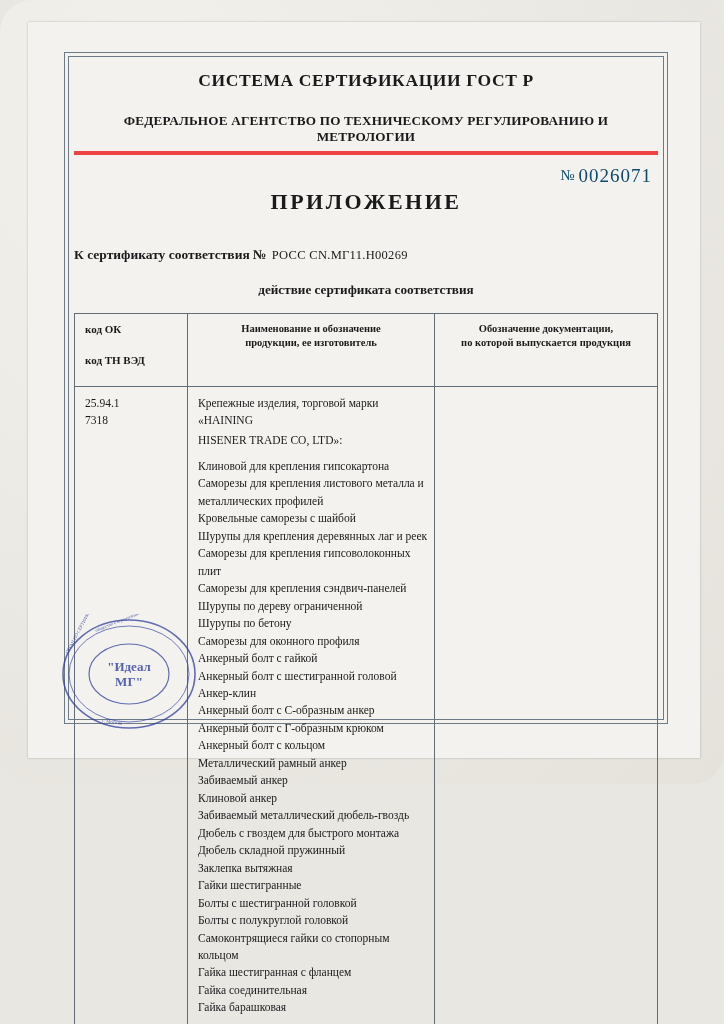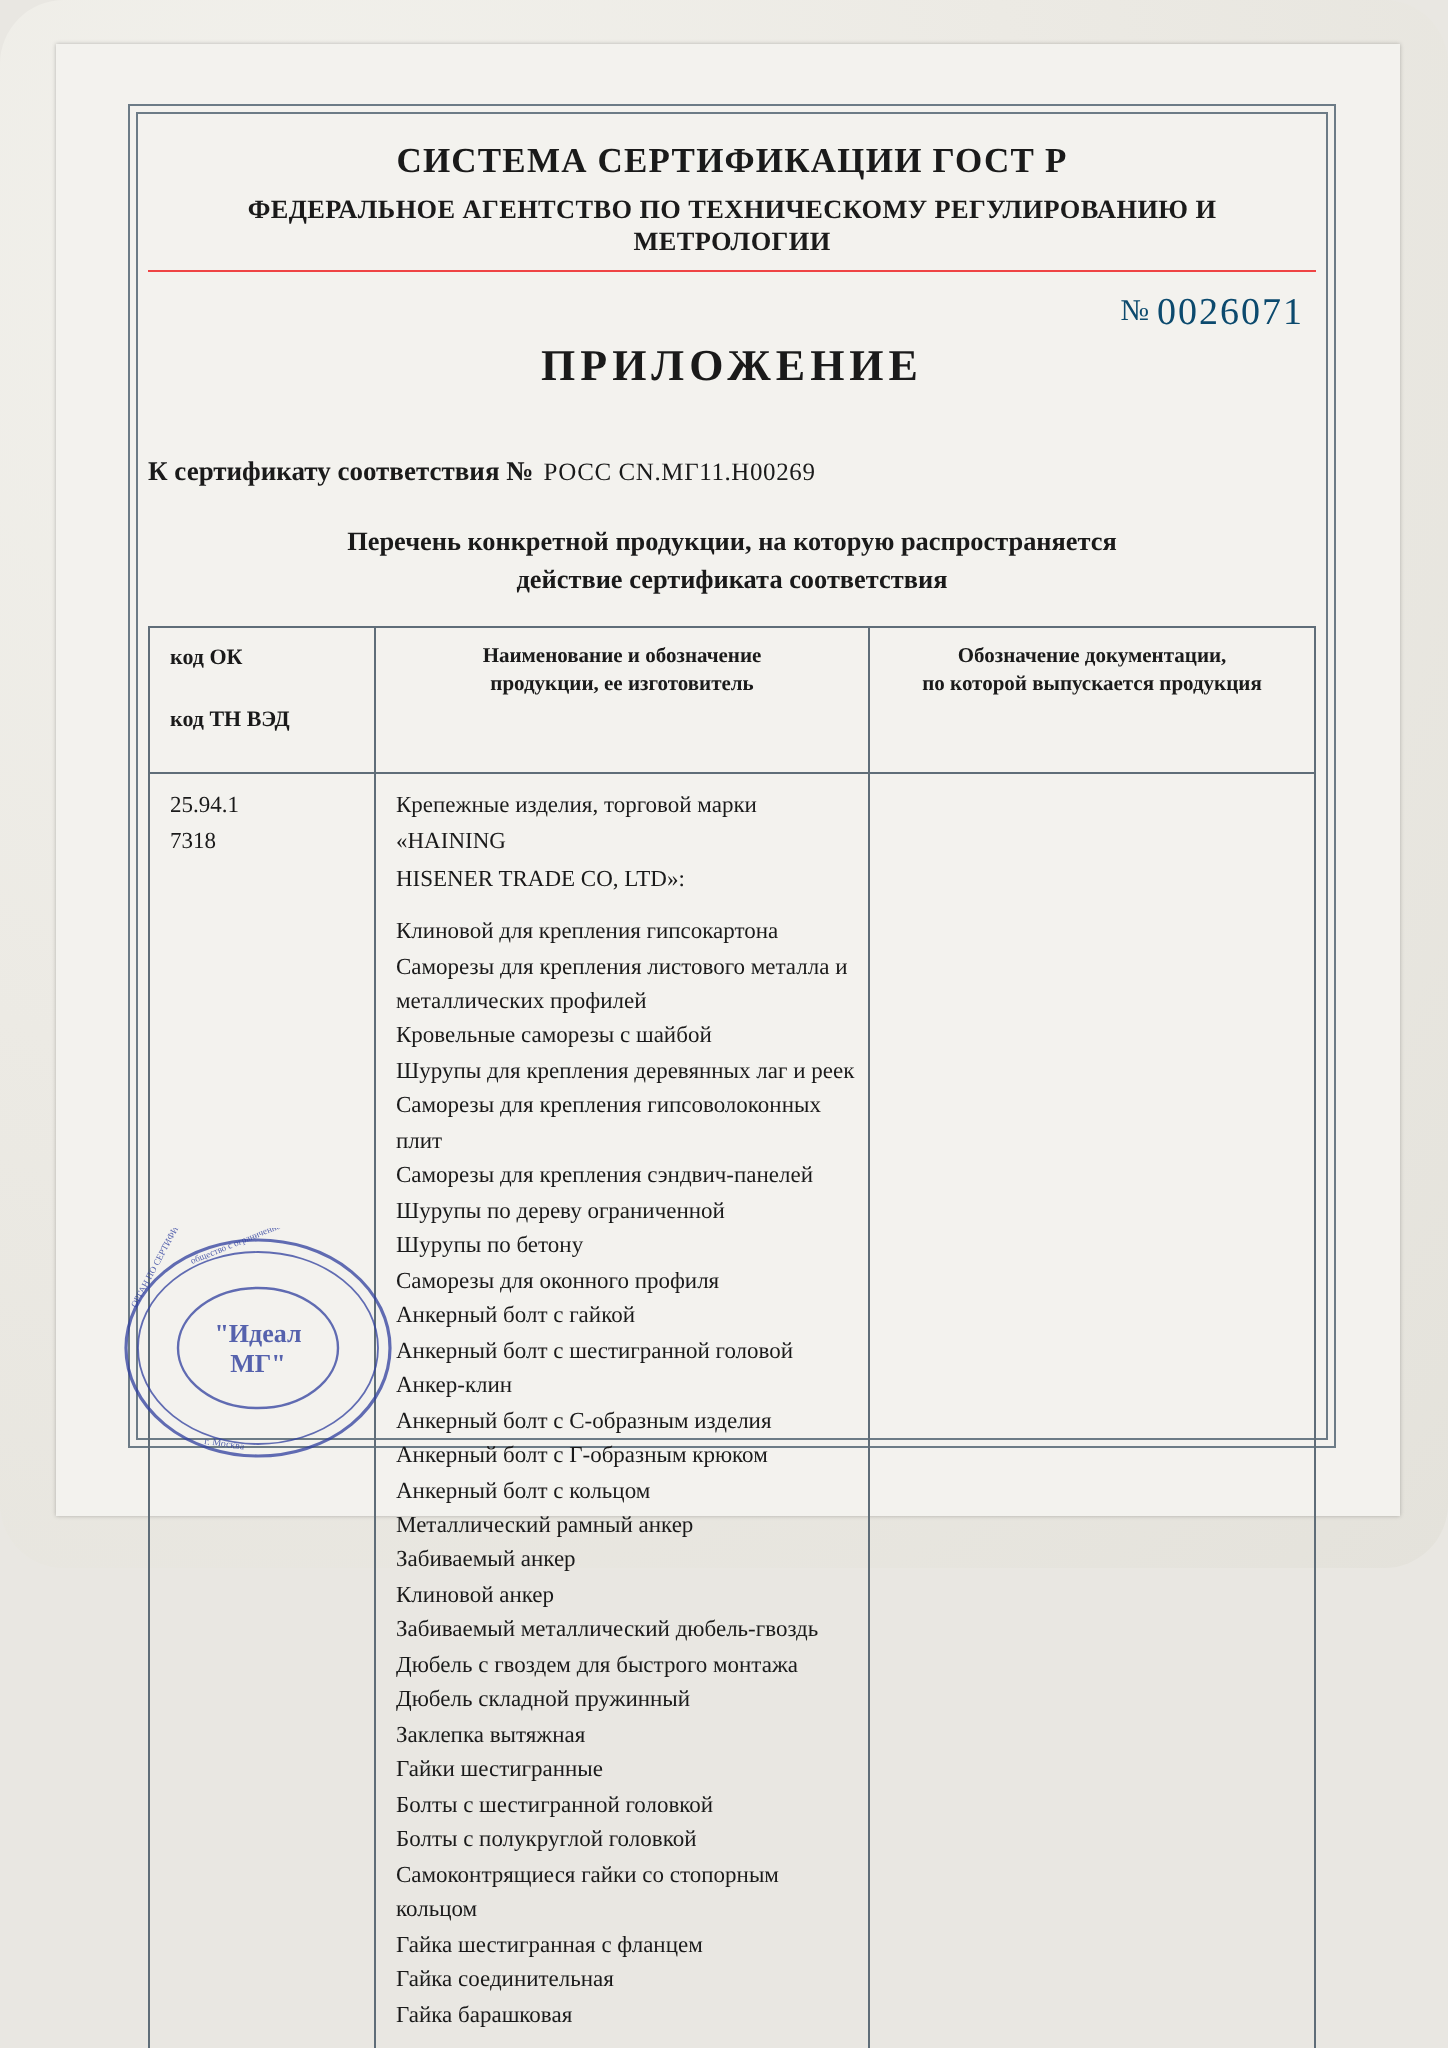--- a/index.html
+++ b/index.html
@@ -42,23 +42,23 @@
     font-size:17.5px;
     font-weight:bold;
     letter-spacing:.6px;
     margin-top:8px;
   }
   .hdr2{
     text-align:center;
     font-size:13.2px;
     font-weight:bold;
     letter-spacing:.2px;
-    margin-top:6px;
+    margin-top:22px;
     padding-bottom:6px;
-    border-bottom:1px solid #ef4444;
+    border-bottom:4px solid #ef4444;
   }
   .numline{
     text-align:right;
     margin-top:10px;
     padding-right:6px;
     color:#0c4a6e;
     font-size:19px;
     letter-spacing:1px;
   }
   .numline .no{font-size:15px;vertical-align:2px;margin-right:3px;}
@@ -154,21 +154,20 @@
         <span class="no">№</span><span>0026071</span>
       </div>
 
       <div class="title">ПРИЛОЖЕНИЕ</div>
 
       <div class="certline">
         <span>К сертификату соответствия №</span><span class="val">РОСС CN.МГ11.Н00269</span>
       </div>
 
       <div class="subtitle">
-        <div>Перечень конкретной продукции,  на которую распространяется</div>
         <div>действие сертификата соответствия</div>
       </div>
 
       <table class="main">
         <thead>
           <tr>
             <th class="head left c1">
               <div>код ОК</div>
               <div style="height:16px"></div>
               <div>код ТН ВЭД</div>
@@ -199,21 +198,21 @@
                 <li>Кровельные саморезы с шайбой</li>
                 <li>Шурупы для крепления деревянных лаг и реек</li>
                 <li>Саморезы для крепления гипсоволоконных плит</li>
                 <li>Саморезы для крепления сэндвич-панелей</li>
                 <li>Шурупы по дереву ограниченной</li>
                 <li>Шурупы по бетону</li>
                 <li>Саморезы для оконного профиля</li>
                 <li>Анкерный болт с гайкой</li>
                 <li>Анкерный болт с шестигранной головой</li>
                 <li>Анкер-клин</li>
-                <li>Анкерный болт с С-образным изделия</li>
+                <li>Анкерный болт с С-образным анкер</li>
                 <li>Анкерный болт с Г-образным крюком</li>
                 <li>Анкерный болт с кольцом</li>
                 <li>Металлический рамный анкер</li>
                 <li>Забиваемый анкер</li>
                 <li>Клиновой анкер</li>
                 <li>Забиваемый металлический дюбель-гвоздь</li>
                 <li>Дюбель с гвоздем для быстрого монтажа</li>
                 <li>Дюбель складной пружинный</li>
                 <li>Заклепка вытяжная</li>
                 <li>Гайки шестигранные</li>

